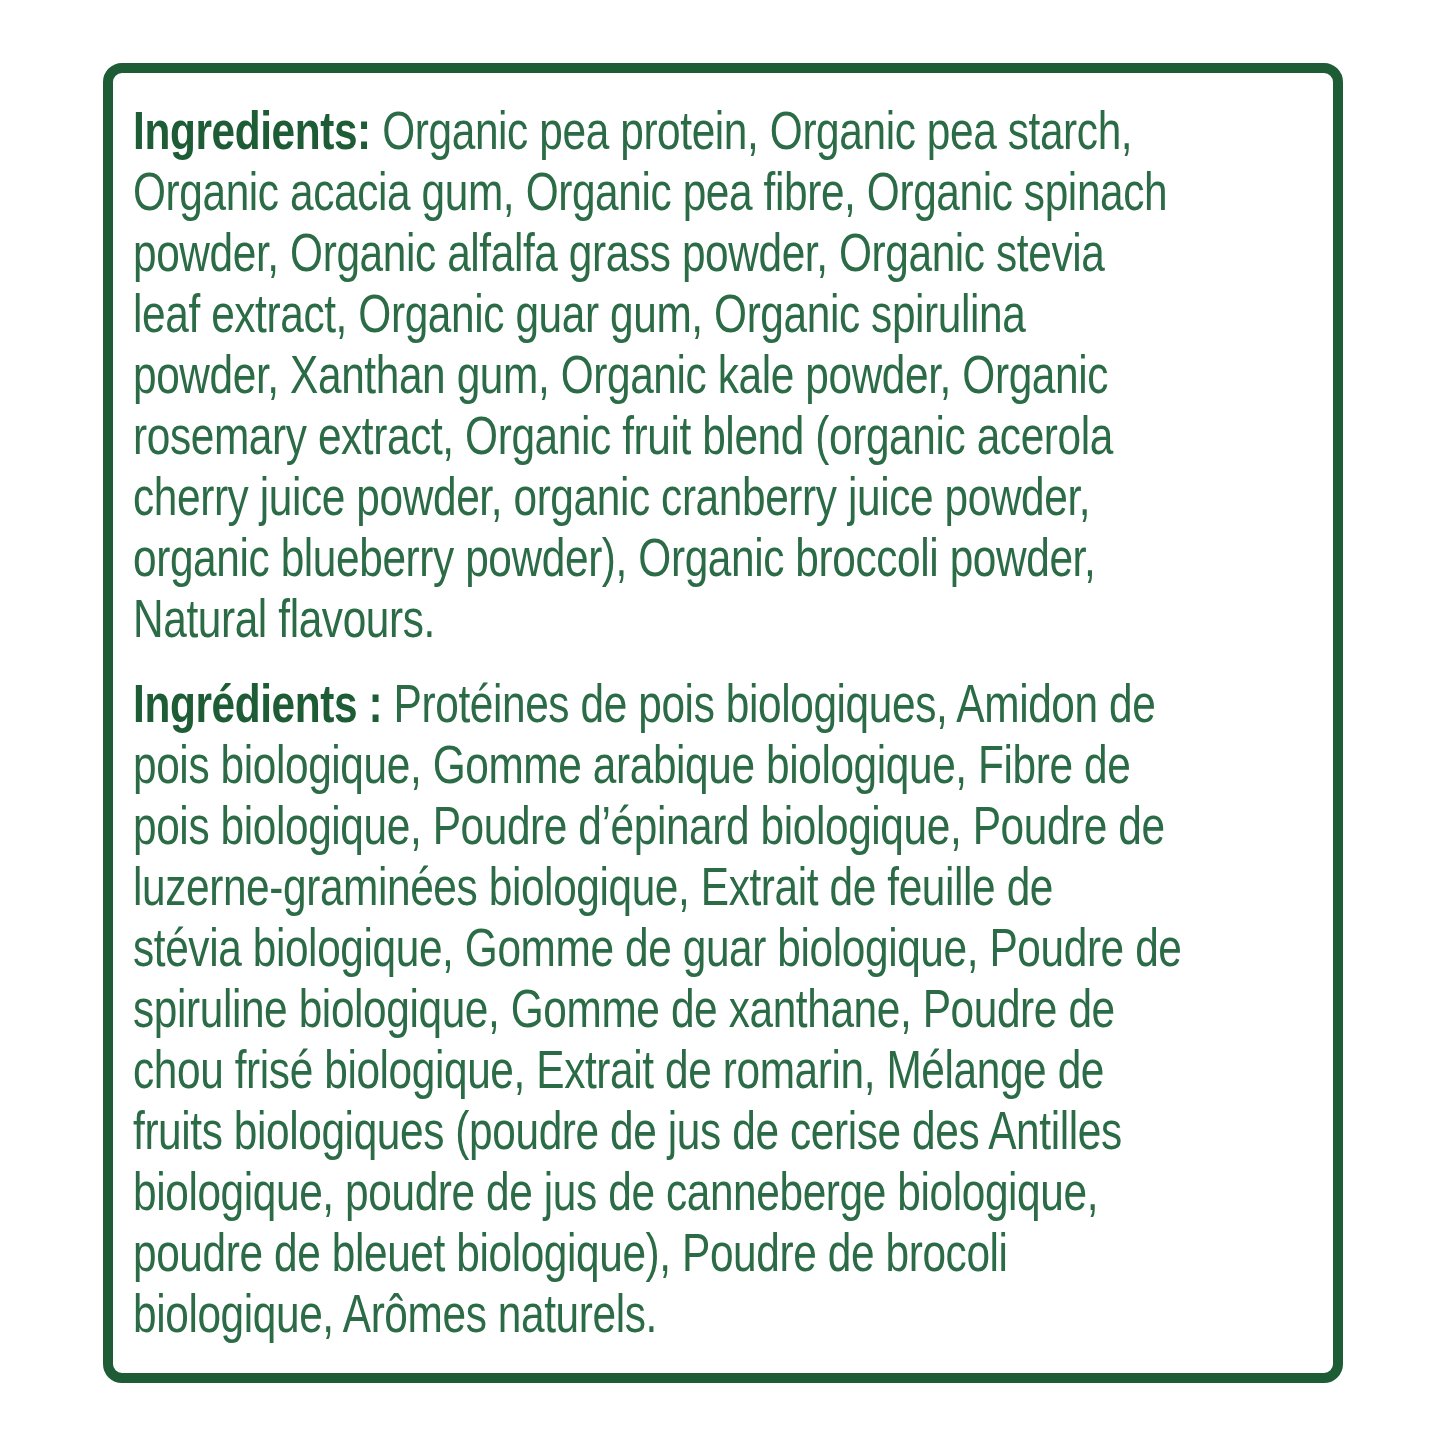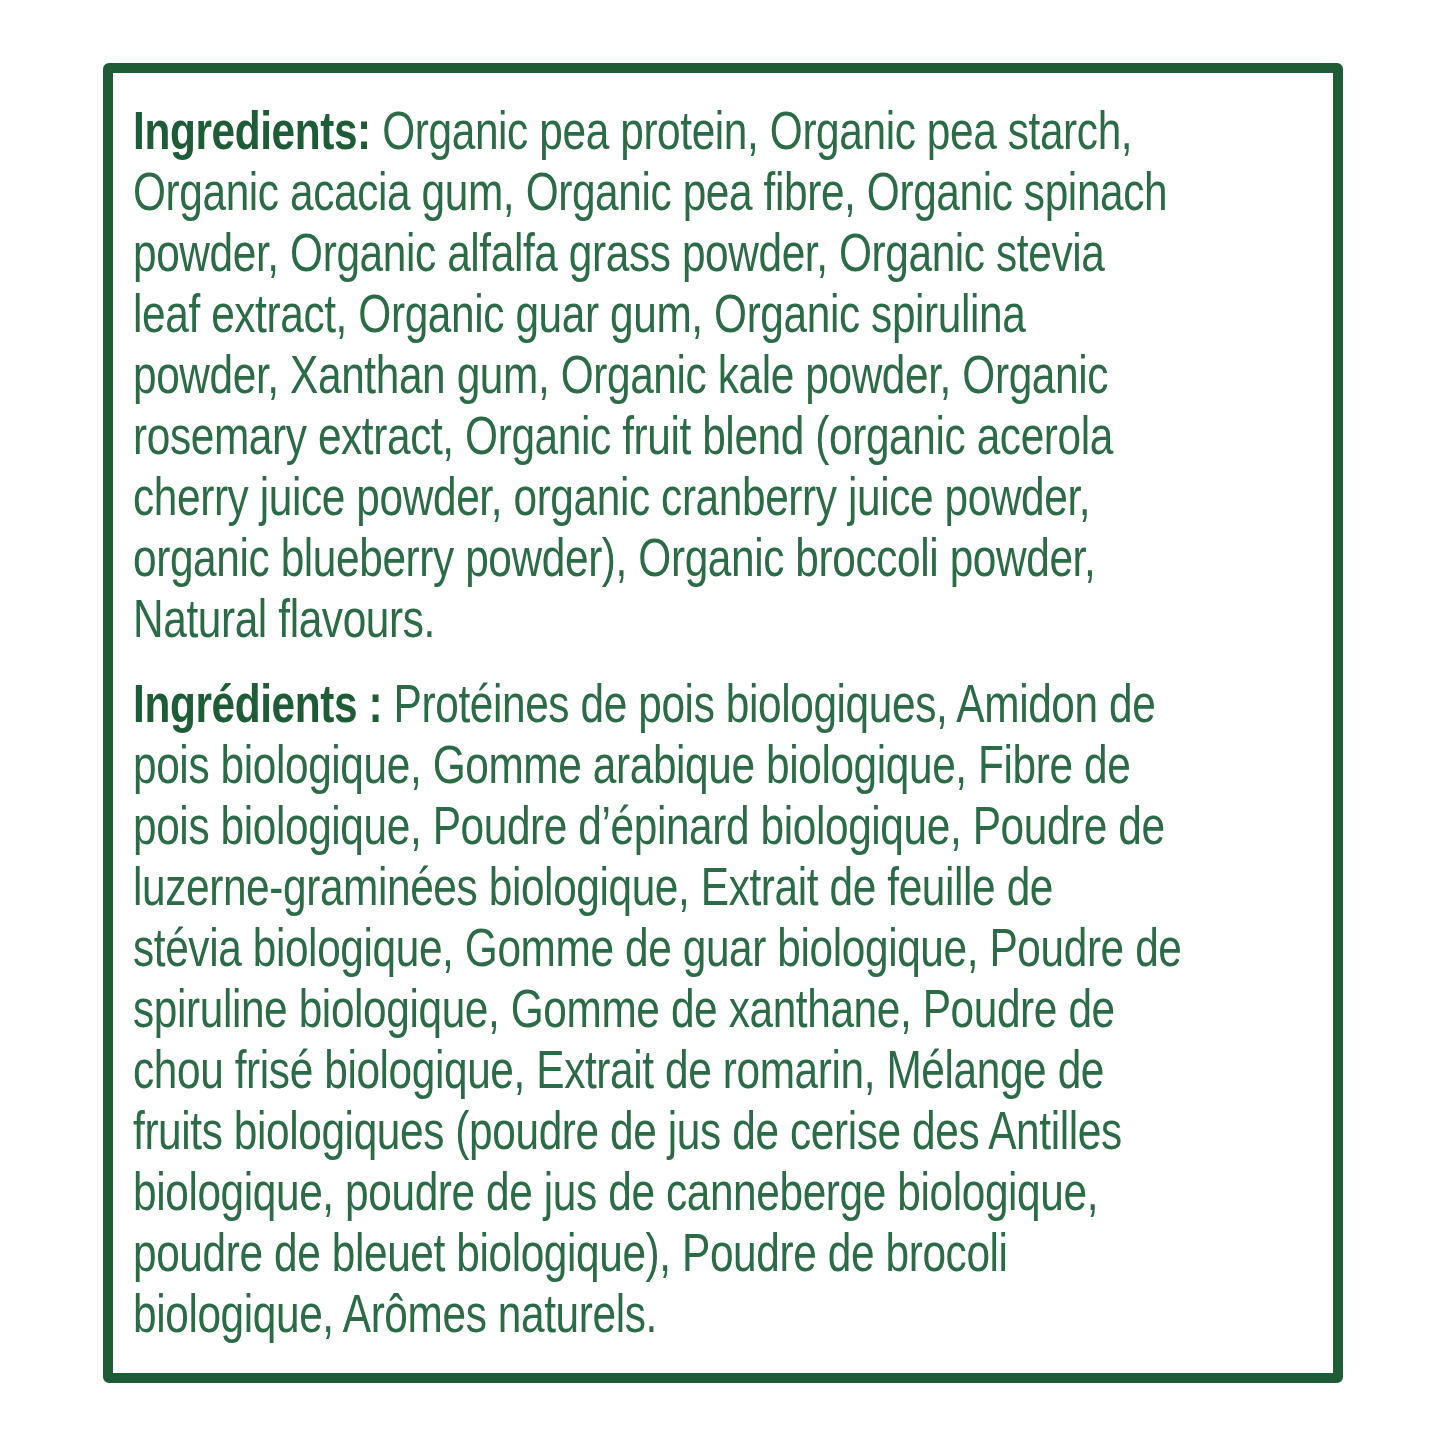--- a/index.html
+++ b/index.html
@@ -15,21 +15,21 @@
     overflow: hidden;
   }
   .label-panel {
     position: absolute;
     left: 103px;
     top: 63px;
     width: 1240px;
     height: 1320px;
     box-sizing: border-box;
     border: 10px solid var(--border-color, #1e5c36);
-    border-radius: 6px;
+    border-radius: 19px;
     background: var(--panel-bg, #ffffff);
   }
   .label-content {
     position: absolute;
     left: 20px;
     top: 27px;
     width: 1500px;              
     transform: scaleX(0.80);    
     transform-origin: 0 0;
     color: var(--text-color, #2b6b46);

